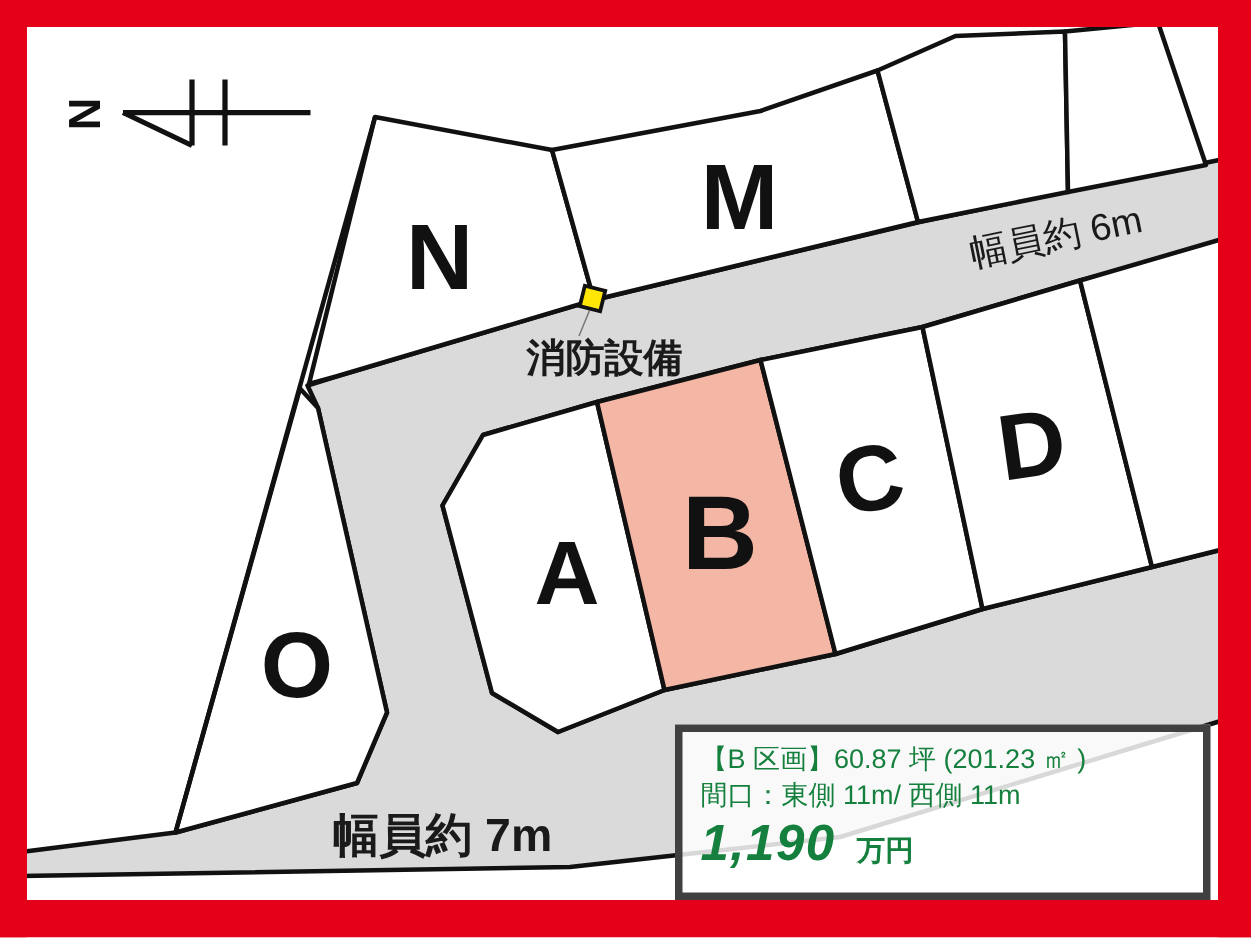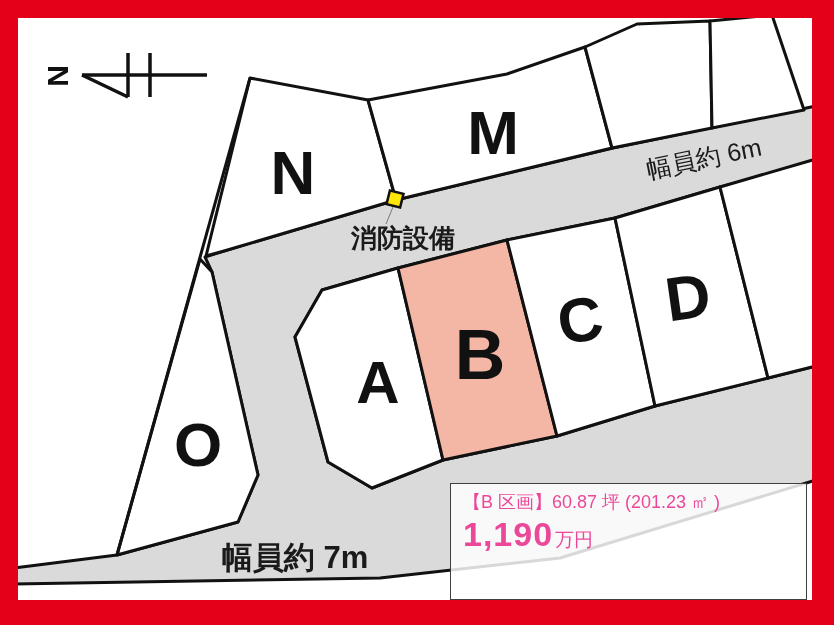--- a/index.html
+++ b/index.html
@@ -4,26 +4,26 @@
 <style>
   html,body{margin:0;padding:0;background:#fff;}
   body{width:834px;height:625px;position:relative;overflow:hidden;
        font-family:"Liberation Sans","DejaVu Sans",sans-serif;}
   svg{position:absolute;left:0;top:0;display:block;}
   .plot-letter{font-family:"Liberation Sans","DejaVu Sans",sans-serif;
        font-weight:bold;fill:#111;text-anchor:middle;}
   .road-label{font-family:"Liberation Sans","DejaVu Sans",sans-serif;
        fill:#1a1a1a;text-anchor:middle;}
   .info-box{position:absolute;left:450px;top:483px;width:357px;height:117px;
-       background:rgba(255,255,255,0.84);border:1px solid #404040;
-       box-sizing:border-box;padding:6px 0 0 12px;color:#ec4899;}
+       background:rgba(255,255,255,0.84);border:5px solid #404040;
+       box-sizing:border-box;padding:6px 0 0 12px;color:#15803d;}
   .info-row{font-size:18px;line-height:24px;white-space:nowrap;}
   .price-row{margin-top:1px;white-space:nowrap;}
-  .price-value{font-size:34px;font-weight:bold;letter-spacing:1px;}
-  .price-unit{font-size:19px;font-weight:normal;margin-left:2px;}
+  .price-value{font-size:34px;font-weight:bold;letter-spacing:1px;font-style:italic;}
+  .price-unit{font-size:19px;font-weight:bold;margin-left:14px;}
 </style>
 </head>
 <body>
 
 <svg width="834" height="625" viewBox="0 0 834 625">
 
   <rect x="0" y="0" width="834" height="625" fill="#ffffff"></rect>
 
   <path stroke="#111" stroke-width="3" stroke-linejoin="round" d="M205,257 L224,251 L396,200 L613,148 L816,106 L816,162 L720,187 L615,218 L507,240 L398,268
            L322,290 L295,337 L328,462 L372,488 L443,460 L557,436 L655,406 L768,378 L816,366 L816,480
@@ -68,16 +68,17 @@
   <g>
     <rect x="0" y="0" width="834" height="18" fill="#E50019"></rect>
     <rect x="0" y="600" width="834" height="25" fill="#E50019"></rect>
     <rect x="0" y="0" width="18" height="625" fill="#E50019"></rect>
     <rect x="812" y="0" width="22" height="625" fill="#E50019"></rect>
   </g>
 </svg>
 
 <div class="info-box">
   <div class="info-row">【B 区画】60.87 坪 (201.23 ㎡ )</div>
+  <div class="info-row">間口：東側 11m/ 西側 11m</div>
   <div class="price-row">
     <span class="price-value">1,190</span><span class="price-unit">万円</span>
   </div>
 </div>
 
 </body></html>

